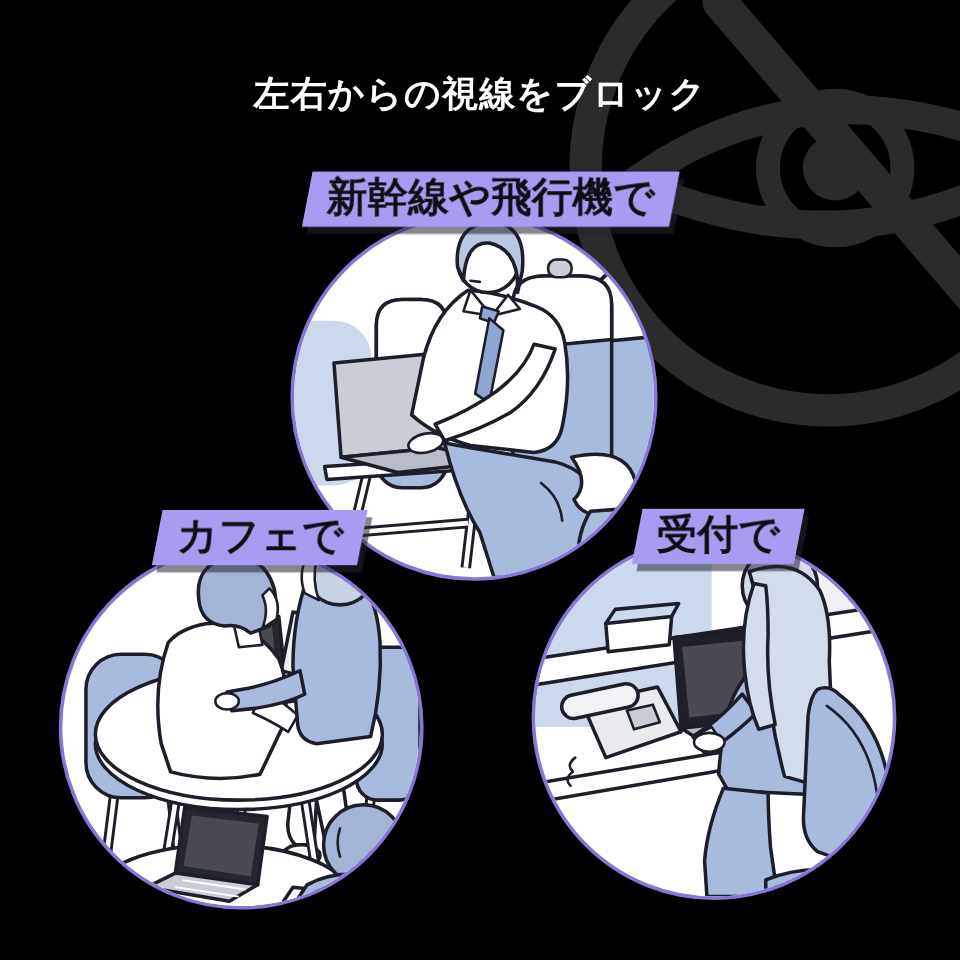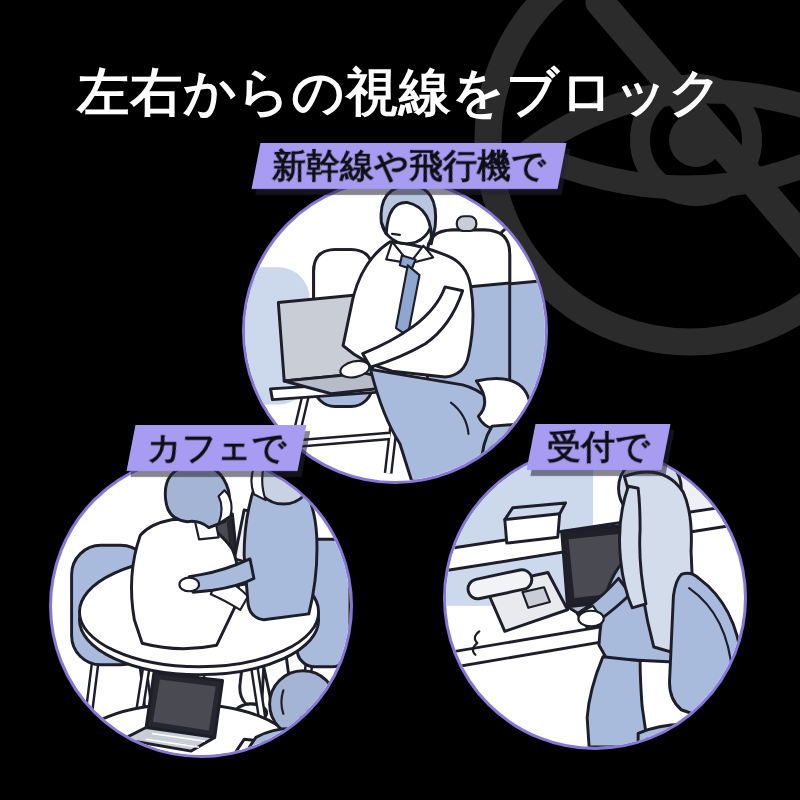--- a/index.html
+++ b/index.html
@@ -23,21 +23,21 @@
   html,body{margin:0;padding:0;}
   body{
     width:800px;height:800px;background:var(--bg);
     position:relative;overflow:hidden;
     font-family:"Liberation Sans","DejaVu Sans",sans-serif;
   }
   .stage{position:absolute;inset:0;overflow:hidden;}
   .headline{
     position:absolute;left:0;top:58px;width:800px;
     text-align:center;color:var(--white);
-    font-size:52px;font-weight:900;letter-spacing:1px;
+    font-size:30px;font-weight:900;letter-spacing:1px;
     z-index:5;margin:0;font-family:Liberation Serif, serif;
   }
   .watermark{
     position:absolute;left:410px;top:-140px;width:560px;height:560px;
     z-index:1;
   }
   .circle{
     position:absolute;border-radius:50%;
     background:var(--white);
     border:3px solid var(--rim);

